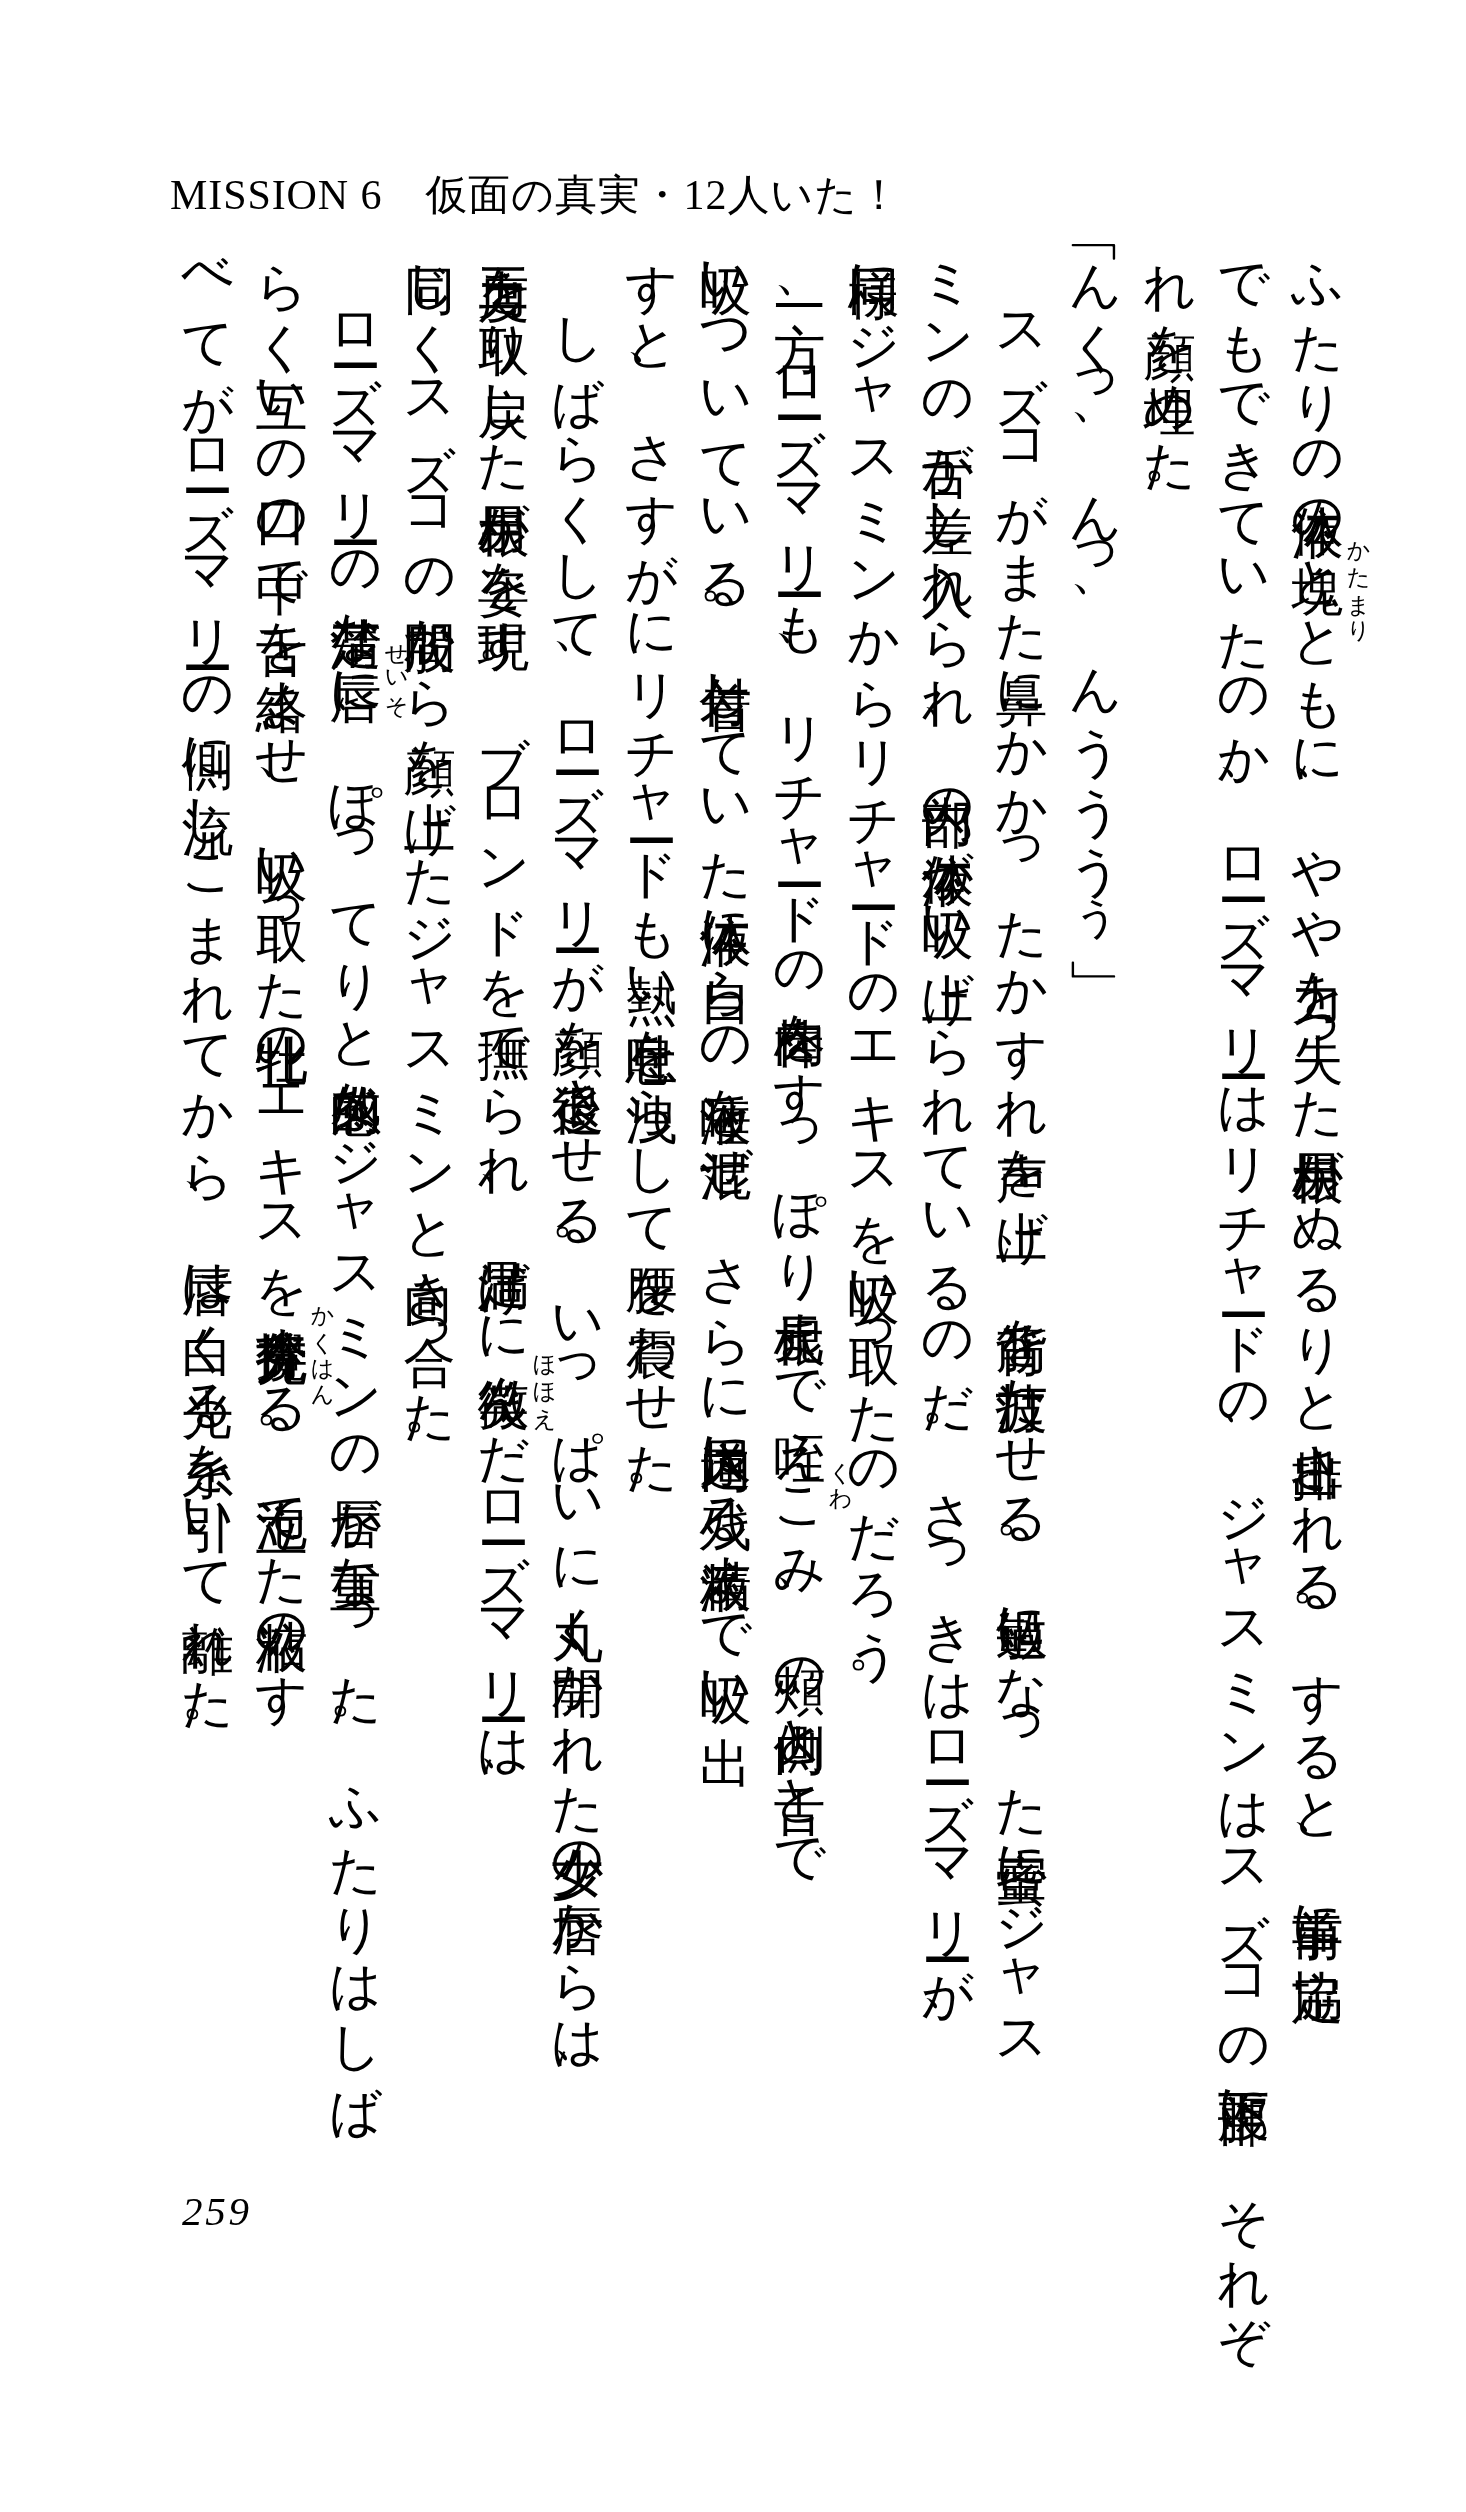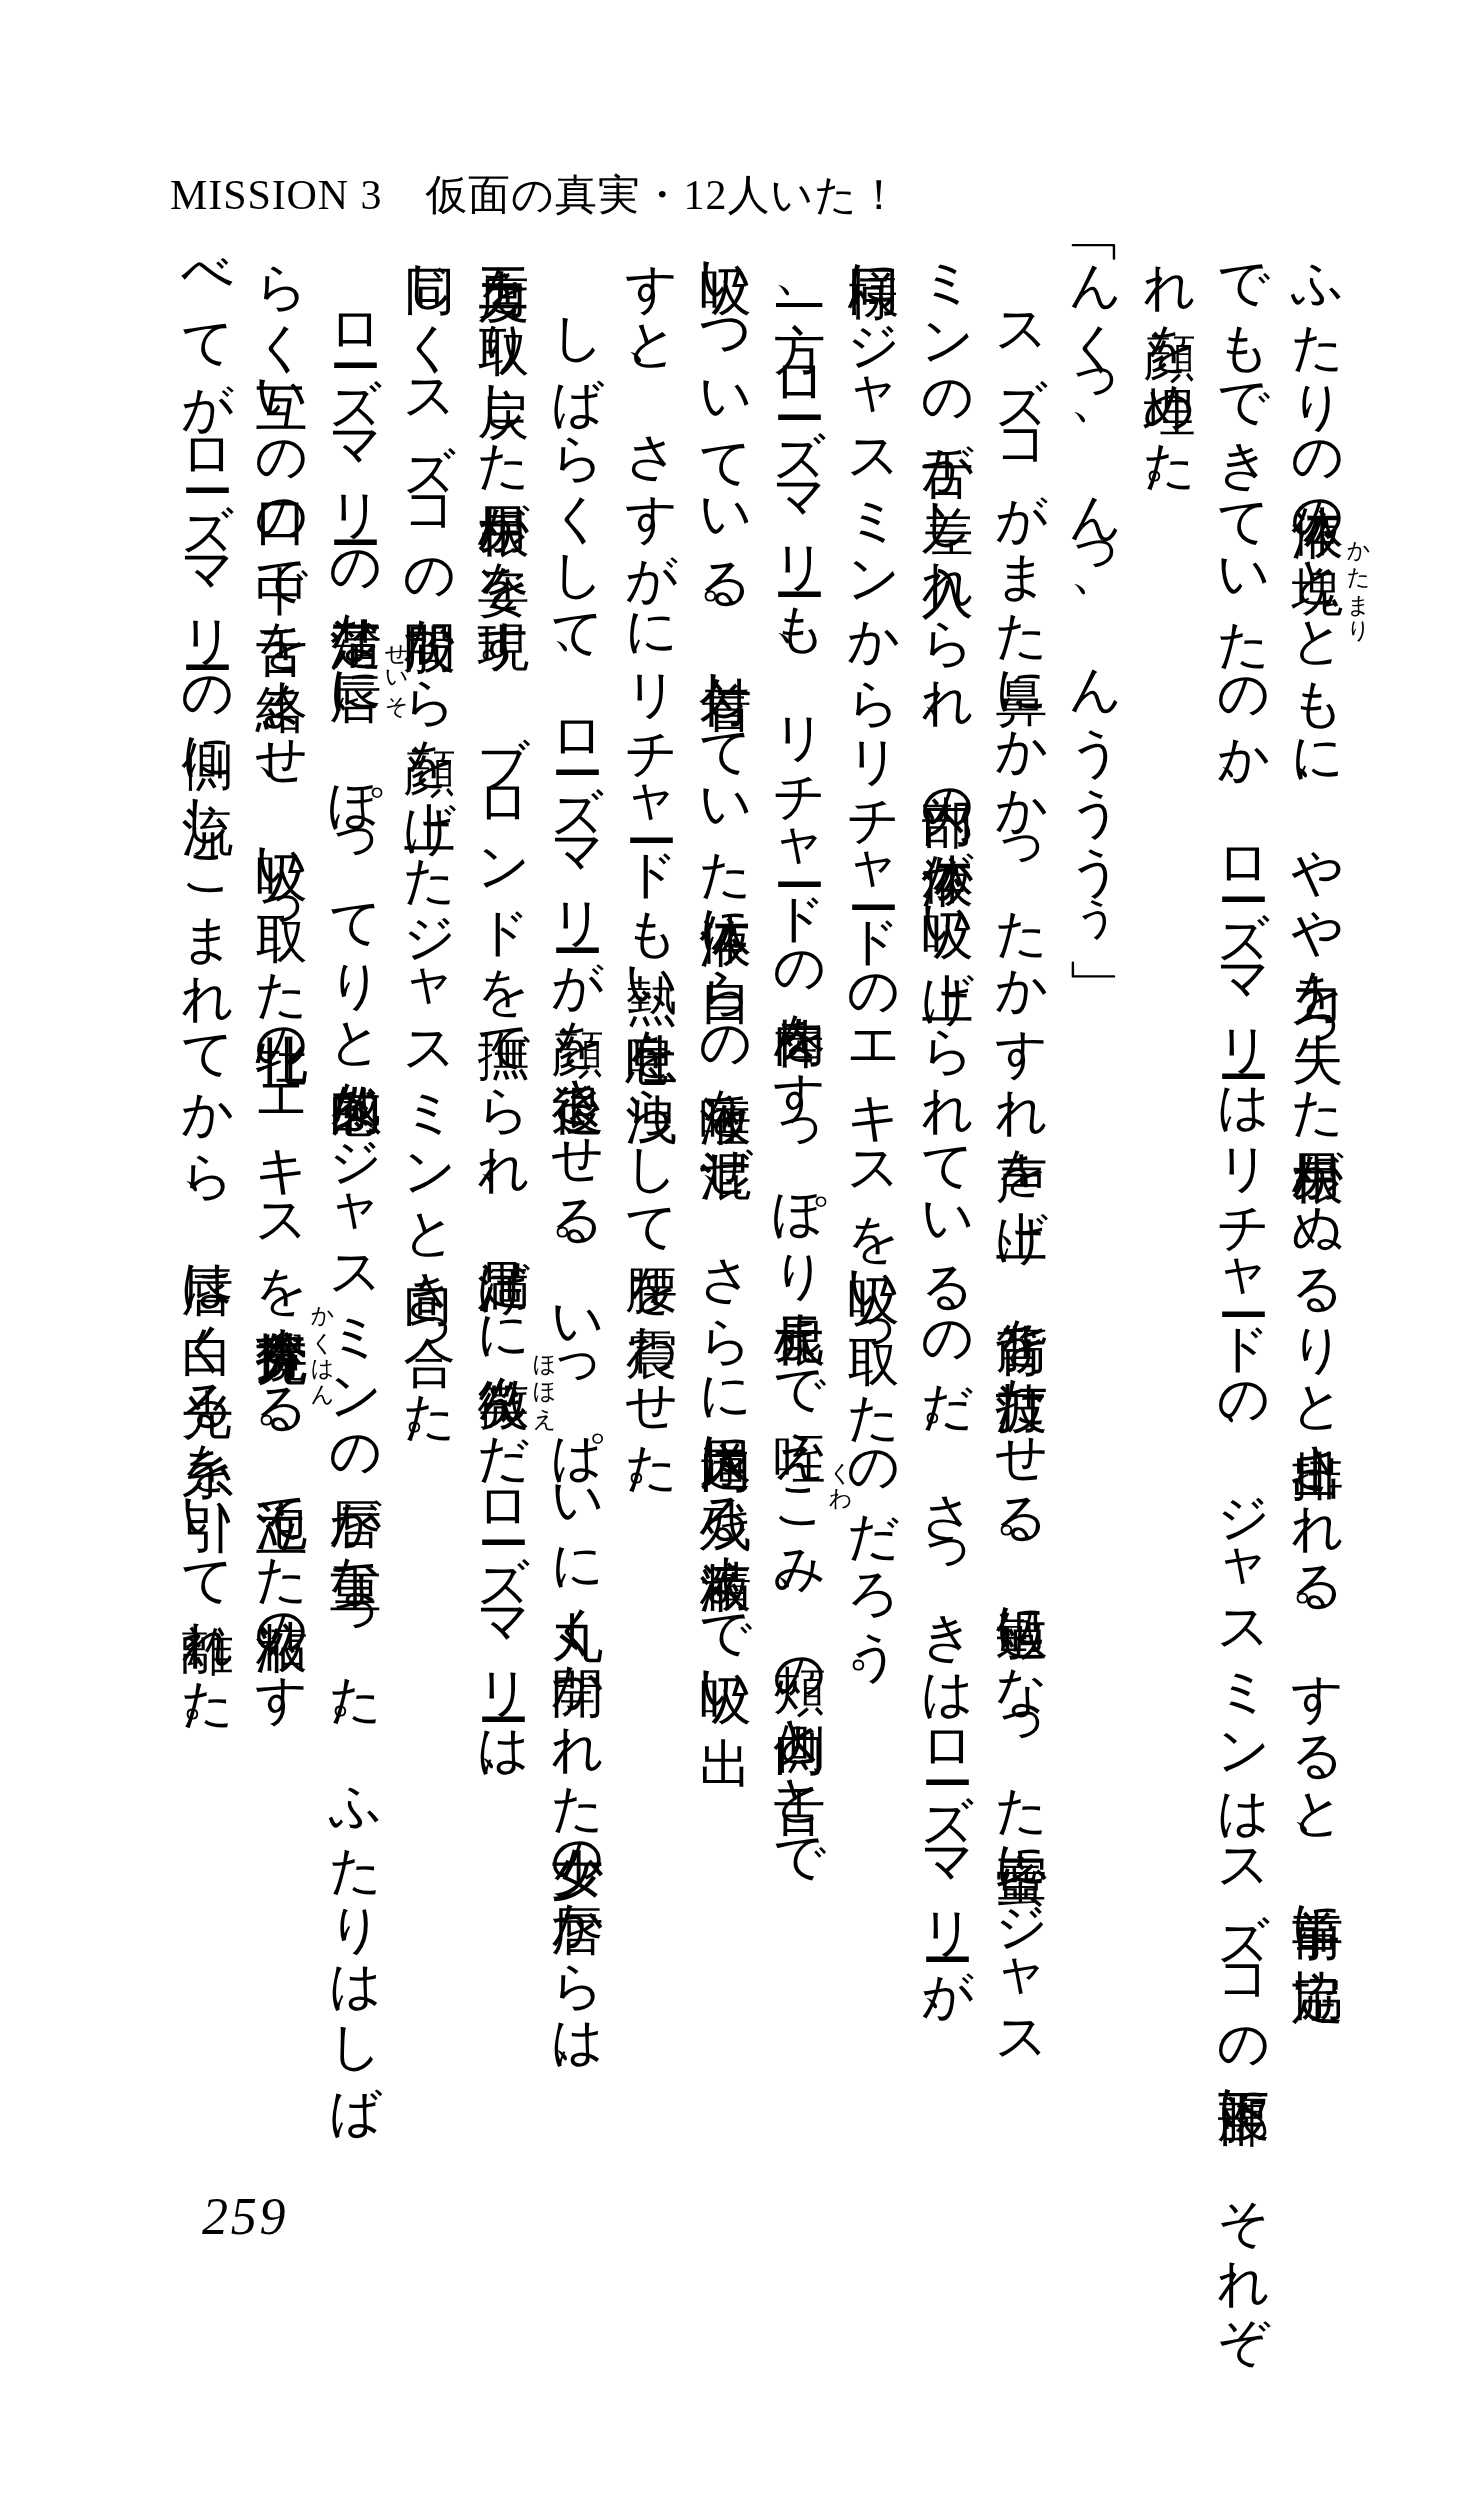--- a/index.html
+++ b/index.html
@@ -41,31 +41,31 @@
     position: absolute;
     top: 0;
     right: -24px;
     font-size: 23px;
     line-height: 1;
     letter-spacing: 0;
     white-space: nowrap;
   }
   .page-number {
     position: absolute;
-    left: 202px;
+    left: 182px;
     top: 2187px;
-    font-size: 52px;
+    font-size: 41px;
     font-style: italic;
     letter-spacing: 2.8px;
   }
 </style>
 </head>
 <body>
 
-<div class="running-header">MISSION 3　仮面の真実・12人いた！</div>
+<div class="running-header">MISSION 6　仮面の真実・12人いた！</div>
 
 <div class="body-text">
     <div class="line"><span>ふたりの体液の</span><span class="rb">塊<span class="rt">かたまり</span></span><span>とともに、やや力を失った男根がぬるりと排出される。すると、事前に協定</span></div>
     <div class="line"><span>でもできていたのか、ローズマリーはリチャードの、ジャスミンはスズコの下腹部に、それぞ</span></div>
     <div class="line"><span>れ顔を埋めた。</span></div>
     <div class="line"><span>「んくっ、んっ、んうううぅ」</span></div>
     <div class="line indent"><span>スズコがまた鼻にかかったかすれ声を上げ、背筋を波打たせる。過敏になった蜜壺にジャス</span></div>
     <div class="line"><span>ミンの舌が差し入れられ、内部の体液が吸い上げられているのだ。さっきはローズマリーが、</span></div>
     <div class="line"><span>同様にジャスミンからリチャードのエキスを吸い取ったのだろう。</span></div>
     <div class="line indent"><span>一方、ローズマリーも、リチャードの肉棒をすっぽり根元まで</span><span class="rb">咥<span class="rt">くわ</span></span><span>えこみ、頰の内側と舌とで</span></div>

